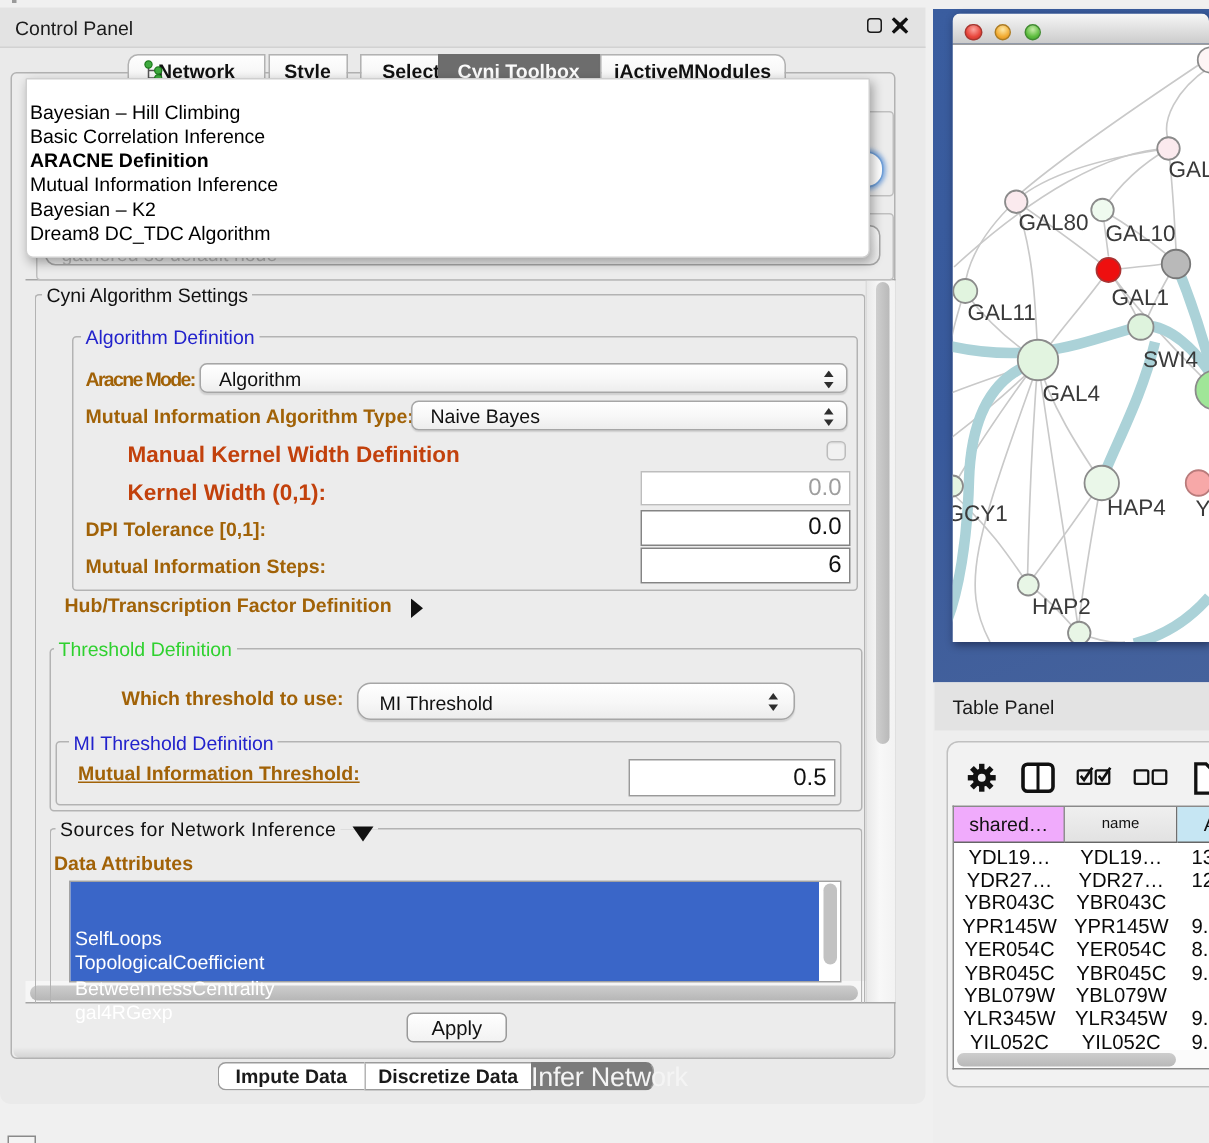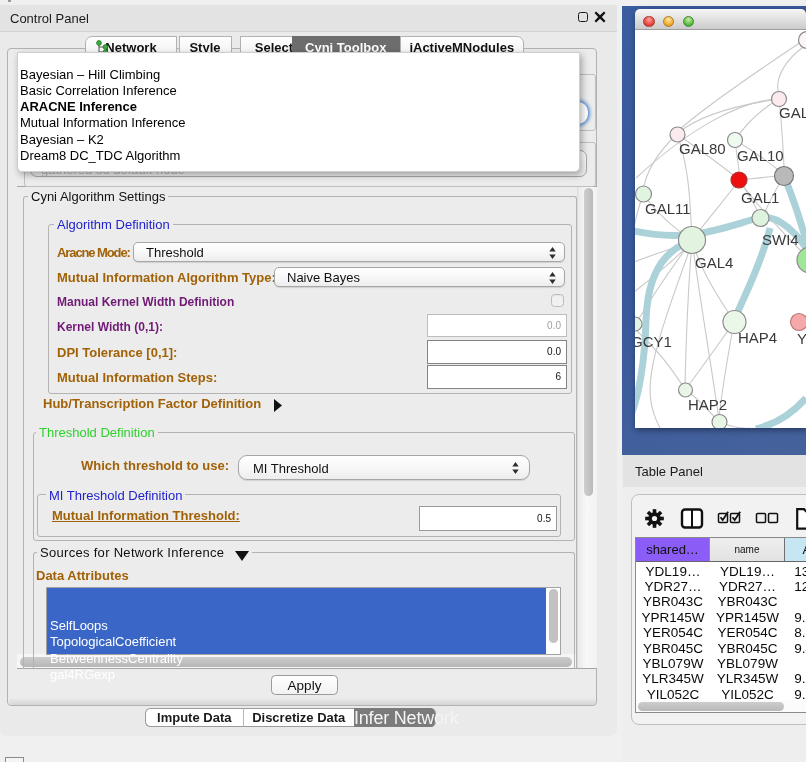--- a/index.html
+++ b/index.html
@@ -1,29 +1,29 @@
 <!DOCTYPE html>
 <html><head>
 <meta charset="utf-8">
 <style>
   html,body{margin:0;padding:0;}
   body{width:806px;height:762px;position:relative;overflow:hidden;
        font-family:"Liberation Sans",sans-serif;background:#f0f0f0;}
   .abs{position:absolute;}
   .lbl{font-size:13px;font-weight:bold;color:#a16207;white-space:nowrap;}
-  .glbl{font-size:12px;font-weight:bold;color:#701a75;white-space:nowrap;}
+  .glbl{font-size:15px;font-weight:bold;color:#c2410c;white-space:nowrap;margin-left:28px;}
   .grp{position:absolute;border:1px solid #b3b3b3;border-radius:3px;}
   .gtitle{position:absolute;font-size:13px;background:#ececec;padding:0 3px;white-space:nowrap;}
   .combo{position:absolute;box-sizing:border-box;border:1px solid #a6a6a6;border-radius:5px;
          background:linear-gradient(#ffffff 0%,#f7f7f7 55%,#ededed 100%);
          box-shadow:0 1px 1px rgba(0,0,0,0.12);}
   .combo .ctext{position:absolute;left:12px;top:2px;font-size:13px;color:#111;}
   .spin{position:absolute;right:7px;width:9px;color:#333;}
   .fld{position:absolute;background:#fff;border:1px solid #848484;
-       font-size:10px;color:#111;text-align:right;padding-right:5px;}
+       font-size:16px;color:#111;text-align:right;padding-right:5px;}
 </style>
 </head>
 <body>
 
 <div class="abs" style="left:0;top:0;width:622px;height:762px;background:#f0f0f0;"></div>
 
 <div class="abs" style="left:0;top:31px;width:617px;height:705px;background:#eaeaea;border-bottom-left-radius:7px;border-bottom-right-radius:7px;"></div>
 
 <div class="abs" style="left:0;top:5px;width:617px;height:26px;background:#e3e3e3;border-bottom:1px solid #d2d2d2;"></div>
 <div class="abs" style="left:10px;top:11px;font-size:13px;color:#1b1b1b;">Control Panel</div>
@@ -68,21 +68,21 @@
 <div class="abs" style="left:20px;top:657px;width:552px;height:9.5px;background:linear-gradient(#cdcdcd,#b6b6b6);border-radius:5px;"></div>
 
 <div class="grp" style="left:23px;top:196px;width:552px;height:472px;border-bottom:none;border-radius:3px 3px 0 0;"></div>
 <div class="gtitle" style="left:28px;top:189px;color:#111;">Cyni Algorithm Settings</div>
 
 <div class="grp" style="left:48px;top:224px;width:522px;height:168px;"></div>
 <div class="gtitle" style="left:54px;top:217px;color:#2222cc;">Algorithm Definition</div>
 
 <div class="lbl abs" style="left:57px;top:245px;letter-spacing:-1.1px;">Aracne Mode:</div>
 <div class="combo" style="left:133px;top:241.5px;width:432px;height:20.5px;">
-  <span class="ctext">Threshold</span>
+  <span class="ctext">Algorithm</span>
   <svg class="spin" style="top:4px;" width="8" height="12" viewBox="0 0 8 12">
     <path d="M4 0 L7.2 4.4 L0.8 4.4 Z" fill="#2e2e2e"></path>
       <path d="M4 12 L7.2 7.6 L0.8 7.6 Z" fill="#2e2e2e"></path>
   </svg>
 </div>
 
 <div class="lbl abs" style="left:57px;top:270px;">Mutual Information Algorithm Type:</div>
 <div class="combo" style="left:274px;top:266.5px;width:291px;height:20.5px;">
   <span class="ctext">Naive Bayes</span>
   <svg class="spin" style="top:4px;" width="8" height="12" viewBox="0 0 8 12">
@@ -137,21 +137,21 @@
 <div class="abs" style="left:549px;top:589px;width:9px;height:54px;background:#c2c2c2;border-radius:4.5px;"></div>
 
 <div class="grp" style="left:24px;top:74px;width:570px;height:55px;border-color:#bfbfbf;"></div>
 <div class="abs" style="left:30px;top:101px;width:557px;height:22px;background:#fff;border:1.5px solid #6f9fd8;border-radius:11px;box-shadow:0 0 3px 1.5px rgba(80,140,215,0.7);"></div>
 <div class="grp" style="left:24px;top:142px;width:570px;height:43px;border-color:#bfbfbf;"></div>
 <div class="abs" style="left:30px;top:150px;width:557px;height:27px;background:linear-gradient(#ffffff,#ececec);border:1px solid #a8a8a8;border-radius:7px;box-sizing:border-box;overflow:hidden;">
   <span style="position:absolute;left:10px;top:11px;font-size:13px;color:#b9b9b9;">gathered so default node</span>
 </div>
 
 <div class="abs" style="left:17px;top:52px;width:563px;height:120px;background:#fff;border:1px solid #cfcfcf;border-radius:1px 1px 5px 5px;box-shadow:2px 3px 7px rgba(0,0,0,0.32);box-sizing:border-box;">
-  <div style="position:absolute;left:2px;top:13.5px;font-size:13px;color:#000;line-height:16.3px;white-space:nowrap;">Bayesian – Hill Climbing<br>Basic Correlation Inference<br><b>ARACNE Inference</b><br>Mutual Information Inference<br>Bayesian – K2<br>Dream8 DC_TDC Algorithm</div>
+  <div style="position:absolute;left:2px;top:13.5px;font-size:13px;color:#000;line-height:16.3px;white-space:nowrap;">Bayesian – Hill Climbing<br>Basic Correlation Inference<br><b>ARACNE Definition</b><br>Mutual Information Inference<br>Bayesian – K2<br>Dream8 DC_TDC Algorithm</div>
 </div>
 
 <div class="abs" style="left:8.5px;top:698px;width:587px;height:7px;background:linear-gradient(rgba(0,0,0,0),rgba(0,0,0,0.10));border-radius:0 0 4px 4px;"></div>
 
 <div class="abs" style="left:271px;top:675px;width:67px;height:20px;background:linear-gradient(#ffffff,#f2f2f2);border:1px solid #9a9a9a;border-radius:4.5px;box-sizing:border-box;text-align:center;font-size:13.5px;color:#111;line-height:19px;">Apply</div>
 
 <style>
  .btab{position:absolute;top:708px;height:19px;box-sizing:border-box;background:#fff;
        border-top:1px solid #9b9b9b;border-bottom:1px solid #9b9b9b;
        font-size:13px;font-weight:bold;color:#1a1a1a;text-align:center;line-height:18px;white-space:nowrap;}
@@ -286,21 +286,21 @@
 
   <g fill="none" stroke="#111" stroke-width="1.5">
     <rect x="112.5" y="5.5" width="9" height="9" rx="1"></rect>
     <rect x="124.5" y="5.5" width="9" height="9" rx="1"></rect>
   </g>
 
   <path d="M153.2 1.2 H160 L166.5 7.8 V20.7 H153.2 Z" fill="#fff" stroke="#111" stroke-width="2.2"></path>
 </svg>
 
 <div class="abs" style="left:635px;top:537px;width:171px;height:176px;background:#fff;border:1px solid #8a8a8a;border-right:none;box-sizing:border-box;overflow:hidden;">
-  <div style="position:absolute;left:0;top:0;width:74px;height:24px;background:#8b5cf6;border-right:1px solid #8f8f8f;border-bottom:1px solid #666;box-sizing:border-box;text-align:center;font-size:13px;color:#111;line-height:23px;">shared…</div>
+  <div style="position:absolute;left:0;top:0;width:74px;height:24px;background:#f0abfc;border-right:1px solid #8f8f8f;border-bottom:1px solid #666;box-sizing:border-box;text-align:center;font-size:13px;color:#111;line-height:23px;">shared…</div>
   <div style="position:absolute;left:74px;top:0;width:75px;height:24px;background:linear-gradient(#efefef,#e2e2e2);border-right:1px solid #6f6f6f;border-bottom:1px solid #666;box-sizing:border-box;text-align:center;font-size:10px;color:#111;line-height:23px;">name</div>
   <div style="position:absolute;left:149px;top:0;width:75px;height:24px;background:#c6e6f3;border-bottom:1px solid #666;box-sizing:border-box;font-size:13px;color:#111;line-height:23px;">
       <span style="position:absolute;left:17.5px;">Avera</span>
     </div>
   <div style="position:absolute;left:0;top:25.5px;width:74px;text-align:center;font-size:13.5px;color:#0a0a0a;line-height:15.4px;white-space:nowrap;">YDL19…<br>YDR27…<br>YBR043C<br>YPR145W<br>YER054C<br>YBR045C<br>YBL079W<br>YLR345W<br>YIL052C</div>
   <div style="position:absolute;left:74px;top:25.5px;width:75px;text-align:center;font-size:13.5px;color:#0a0a0a;line-height:15.4px;white-space:nowrap;">YDL19…<br>YDR27…<br>YBR043C<br>YPR145W<br>YER054C<br>YBR045C<br>YBL079W<br>YLR345W<br>YIL052C</div>
   <div style="position:absolute;left:149px;top:25.5px;width:75px;text-align:center;font-size:13.5px;color:#0a0a0a;line-height:15.4px;white-space:nowrap;">13.99387<br>12.04836<br>&nbsp;<br>9.130584<br>8.028569<br>9.459236<br>&nbsp;<br>9.554195<br>9.204972</div>
 
   <div style="position:absolute;left:0;top:162px;width:171px;height:13px;background:#fbfbfb;"></div>
   <div style="position:absolute;left:2px;top:164px;width:146px;height:9px;background:linear-gradient(#cdcdcd,#b8b8b8);border-radius:4.5px;"></div>

